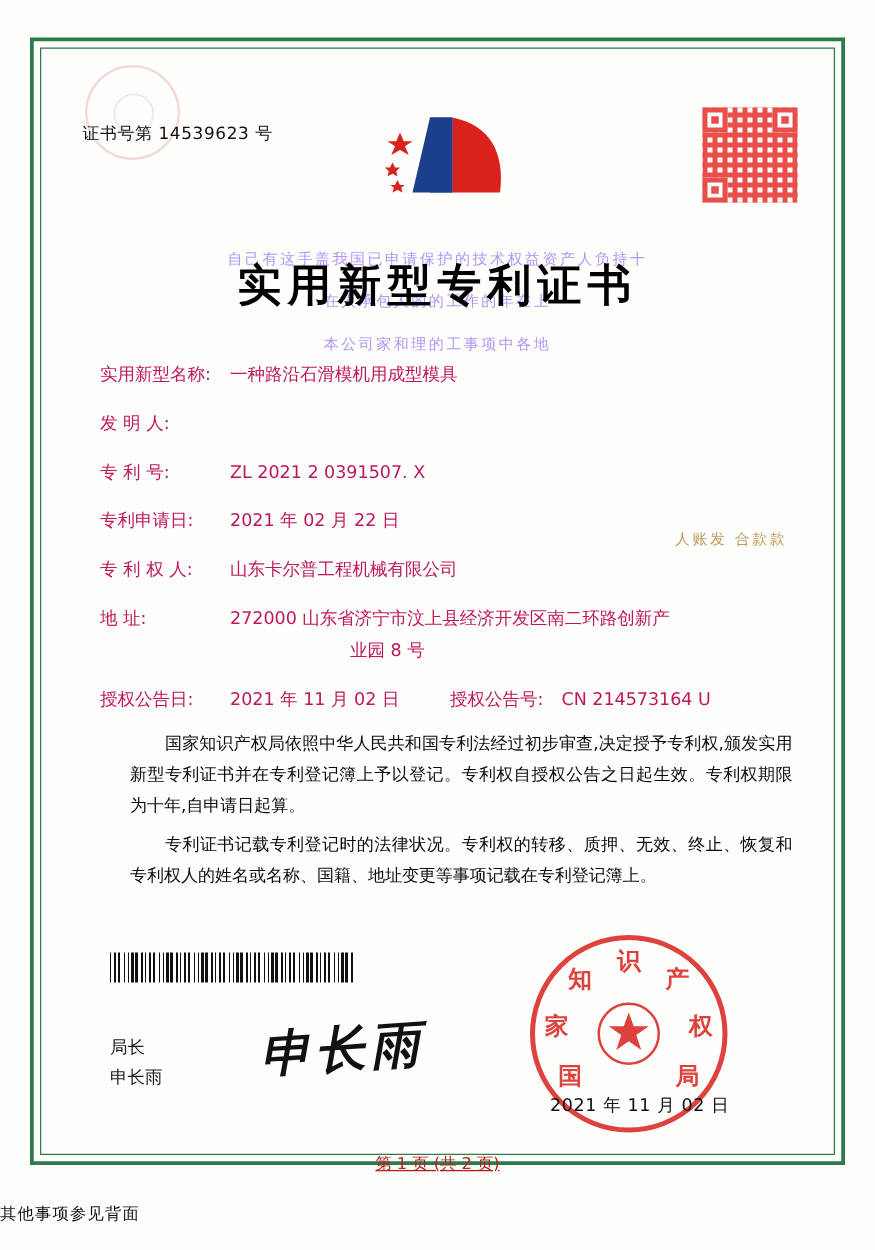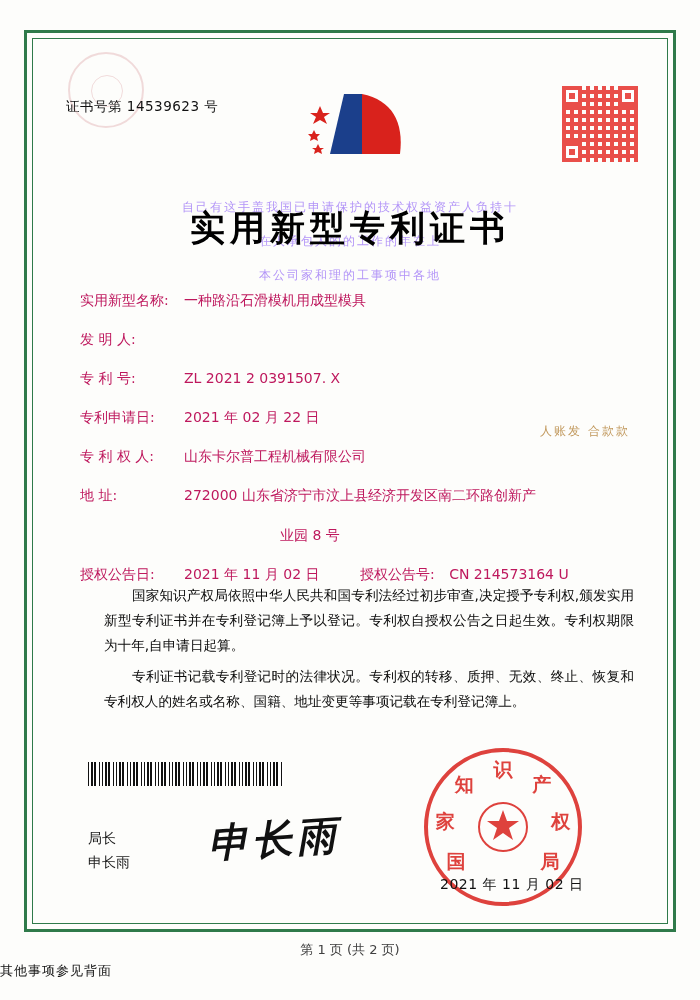--- a/index.html
+++ b/index.html
@@ -179,21 +179,21 @@
     width: 104px;
     flex: 0 0 104px;
     letter-spacing: 0px;
     white-space: nowrap;
   }
   .row .val {
     flex: 1;
   }
   .row .val .cont {
     display: block;
-    margin-top: 20px;
+    margin-top: 6px;
     margin-left: 96px;
   }
   .row.split .val2-label {
     margin-left: 36px;
     white-space: nowrap;
   }
   .row.split .val2 {
     margin-left: 10px;
     white-space: nowrap;
   }
@@ -293,24 +293,25 @@
     font-size: 14px;
     color: #111;
     letter-spacing: .5px;
   }
 
   
   .page-no {
     position: absolute;
     left: 0;
     right: 0;
-    top: 941px;
+    top: 922px;
     text-align: center;
     font-size: 13px;
-    color: #404040;
+    color: #b91c1c;
+    text-decoration: underline;
   }
   .footer-note {
     position: absolute;
     left: 0;
     right: 0;
     top: 962px;
     text-align: left;
     font-size: 13px;
     color: #111;
     letter-spacing: 1px;

